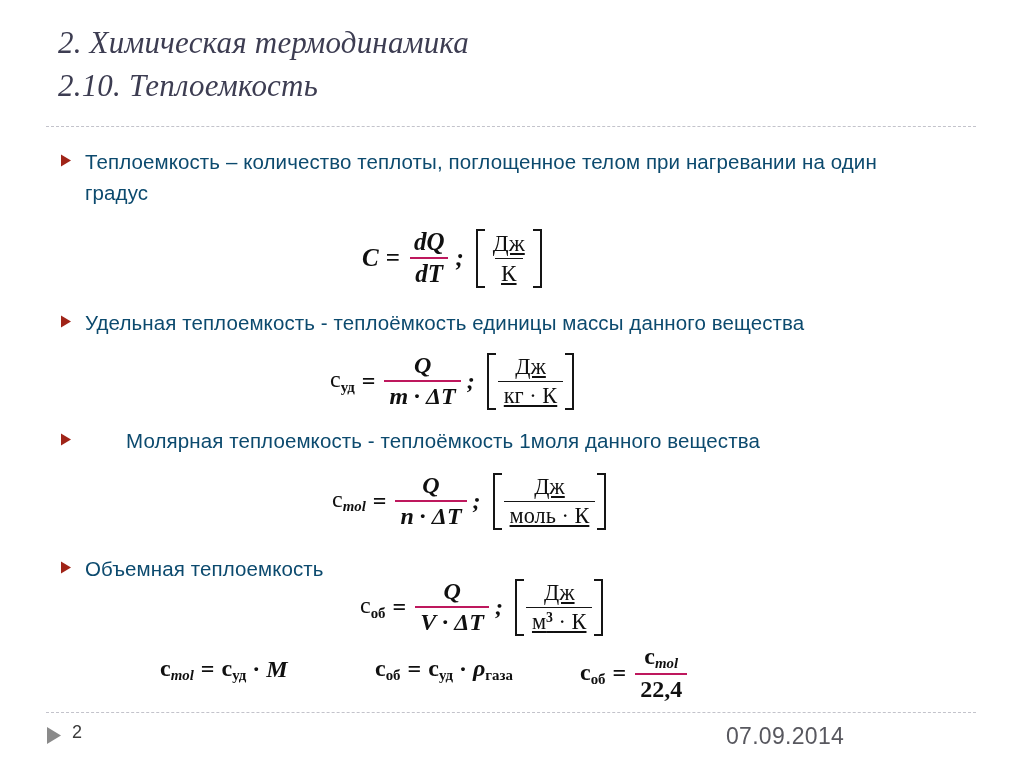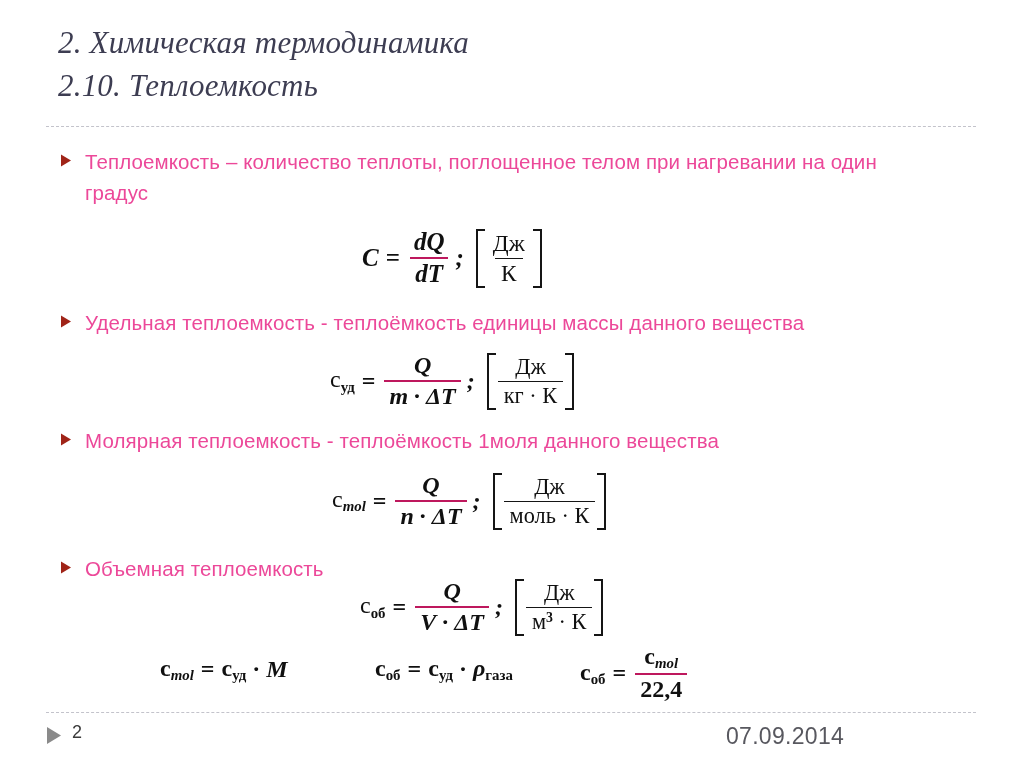--- a/index.html
+++ b/index.html
@@ -50,27 +50,27 @@
   .bullet-marker {
     width: 12px;
     flex: 0 0 12px;
     margin-top: 8px;
     margin-right: 13px;
   }
   .bullet-marker svg { display: block; }
   .bullet-text {
     font-size: 20.5px;
     line-height: 1.52;
-    color: #ec4899;
+    color: #0c4a6e;
     letter-spacing: 0.1px;
   }
 
   #bullet-1 { left: 60px; top: 146px; width: 830px; }
   #bullet-2 { left: 60px; top: 307px; width: 830px; }
-  #bullet-3 { left: 60px; top: 425px; width: 880px; }
+  #bullet-3 { left: 60px; top: 425px; width: 880px; gap: 41px; }
   #bullet-4 { left: 60px; top: 553px; width: 600px; }
 
   
   .math {
     position: absolute;
     font-family: "Liberation Serif", serif;
     color: #101010;
     white-space: nowrap;
     display: flex;
     align-items: center;
@@ -122,20 +122,21 @@
   .frac .den {
     padding: 1px 5px 0 5px;
     border-top: 2px solid #be185d;
   }
 
   
   .unit {
     display: inline-flex;
     align-items: stretch;
     margin-left: 11px;
+    text-decoration: underline;
   }
   .brk {
     display: inline-block;
     width: 7px;
     border-top: 2px solid #151515;
     border-bottom: 2px solid #151515;
   }
   .brk-l { border-left: 2px solid #151515; }
   .brk-r { border-right: 2px solid #151515; }
   .unit-frac {

